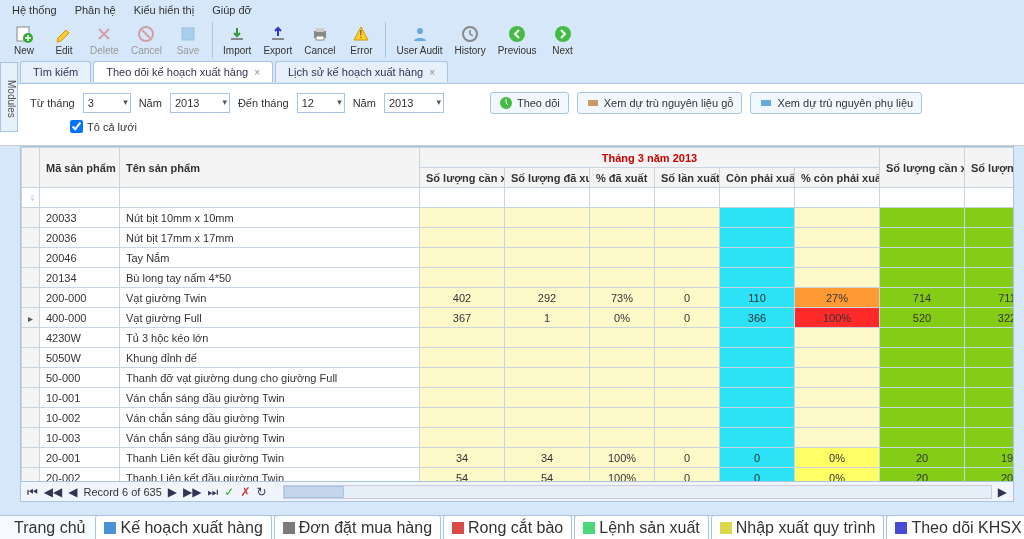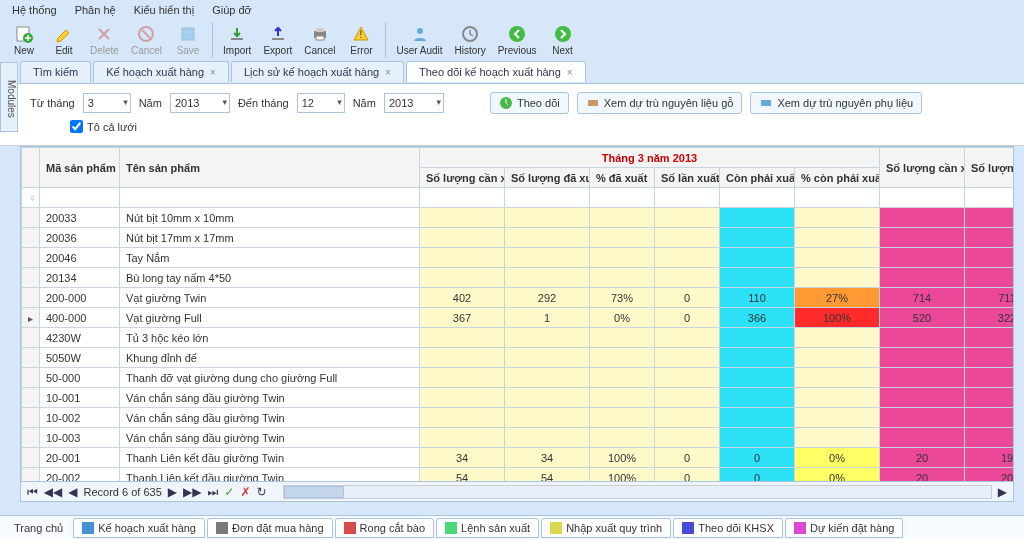--- a/index.html
+++ b/index.html
@@ -48,32 +48,32 @@
 .th-group { text-align: center !important; color: #c00; background: #f4f4f4; }
 .rowhead { width: 18px; background: #f4f4f4; }
 .filterrow td { background: #fff; }
 .filterrow .rowhead { color: #a9c4e0; text-align: center; font-size: 12px; }
 .num { text-align: center; }
 .bg-yellow { background: #fef9c9; }
 .bg-cyan { background: #2de2f7; }
 .bg-orange { background: #ff9933; }
 .bg-red { background: #ff2a2a; }
 .bg-yellowpct { background: #ffff66; }
-.bg-green { background: #ec4899; }
+.bg-green { background: #84cc16; }
 .row-sel .rowhead::before { content: '▸'; color: #555; font-size: 10px; }
 
 
 .pager { position: absolute; bottom: 0; left: 0; right: 0; height: 20px; background: #f0f5fb; border-top: 1px solid #a9c4e0; display: flex; align-items: center; padding: 0 6px; gap: 6px; font-size: 11px; }
 .pg-btn { color: #335; cursor: pointer; font-size: 12px; }
 .hscroll { flex: 1; height: 14px; background: #e6eef7; border: 1px solid #ccd; margin-left: 10px; position: relative; }
 .hscroll .thumb { position: absolute; left: 0; top: 0; height: 12px; width: 60px; background: #c4d6eb; border: 1px solid #a9c4e0; }
 
 
 .bottom-tabs { position: absolute; bottom: 0; left: 0; right: 0; height: 24px; background: #f7fbff; border-top: 1px solid #a9c4e0; display: flex; align-items: center; padding: 0 6px; gap: 2px; overflow: hidden; }
-.btab { padding: 3px 8px; border: 1px solid #a9c4e0; background: #fff; border-radius: 3px 3px 0 0; display: inline-flex; align-items: center; gap: 4px; font-size: 11px; cursor: pointer; white-space: nowrap; }
+.btab { padding: 3px 8px; border: 1px solid #a9c4e0; background: #fff; border-radius: 3px 3px 0 0; display: inline-flex; align-items: center; gap: 4px; font-size: 16px; cursor: pointer; white-space: nowrap; }
 .btab.plain { border: none; background: transparent; }
 .bico { width: 12px; height: 12px; display: inline-block; }
 
 svg { display: block; }
 </style>
 </head>
 <body>
 
 <div class="menubar">
   <span>Hệ thống</span>
@@ -200,23 +200,22 @@
         </svg>
       </span>
       <span class="lbl">Next</span>
     </div>
 </div>
 
 <div class="modules-tab">Modules</div>
 
 <div class="main-tabs" id="main-tabs">
     <div class="main-tab">Tìm kiếm</div>
-    <div class="main-tab">Kế hoạch xuất hàng<span class="x">×</span></div>
+    <div class="main-tab active">Theo dõi kế hoạch xuất hàng<span class="x">×</span></div>
     <div class="main-tab">Lịch sử kế hoạch xuất hàng<span class="x">×</span></div>
-    <div class="main-tab active">Theo dõi kế hoạch xuất hàng<span class="x">×</span></div>
   </div>
 
 <div class="filter-bar">
   <div class="filter-row">
     <label>Từ tháng</label>
     <span class="sel w40">
         <span>3</span>
         <span class="arrow">▾</span>
       </span>
     <label>Năm</label>

